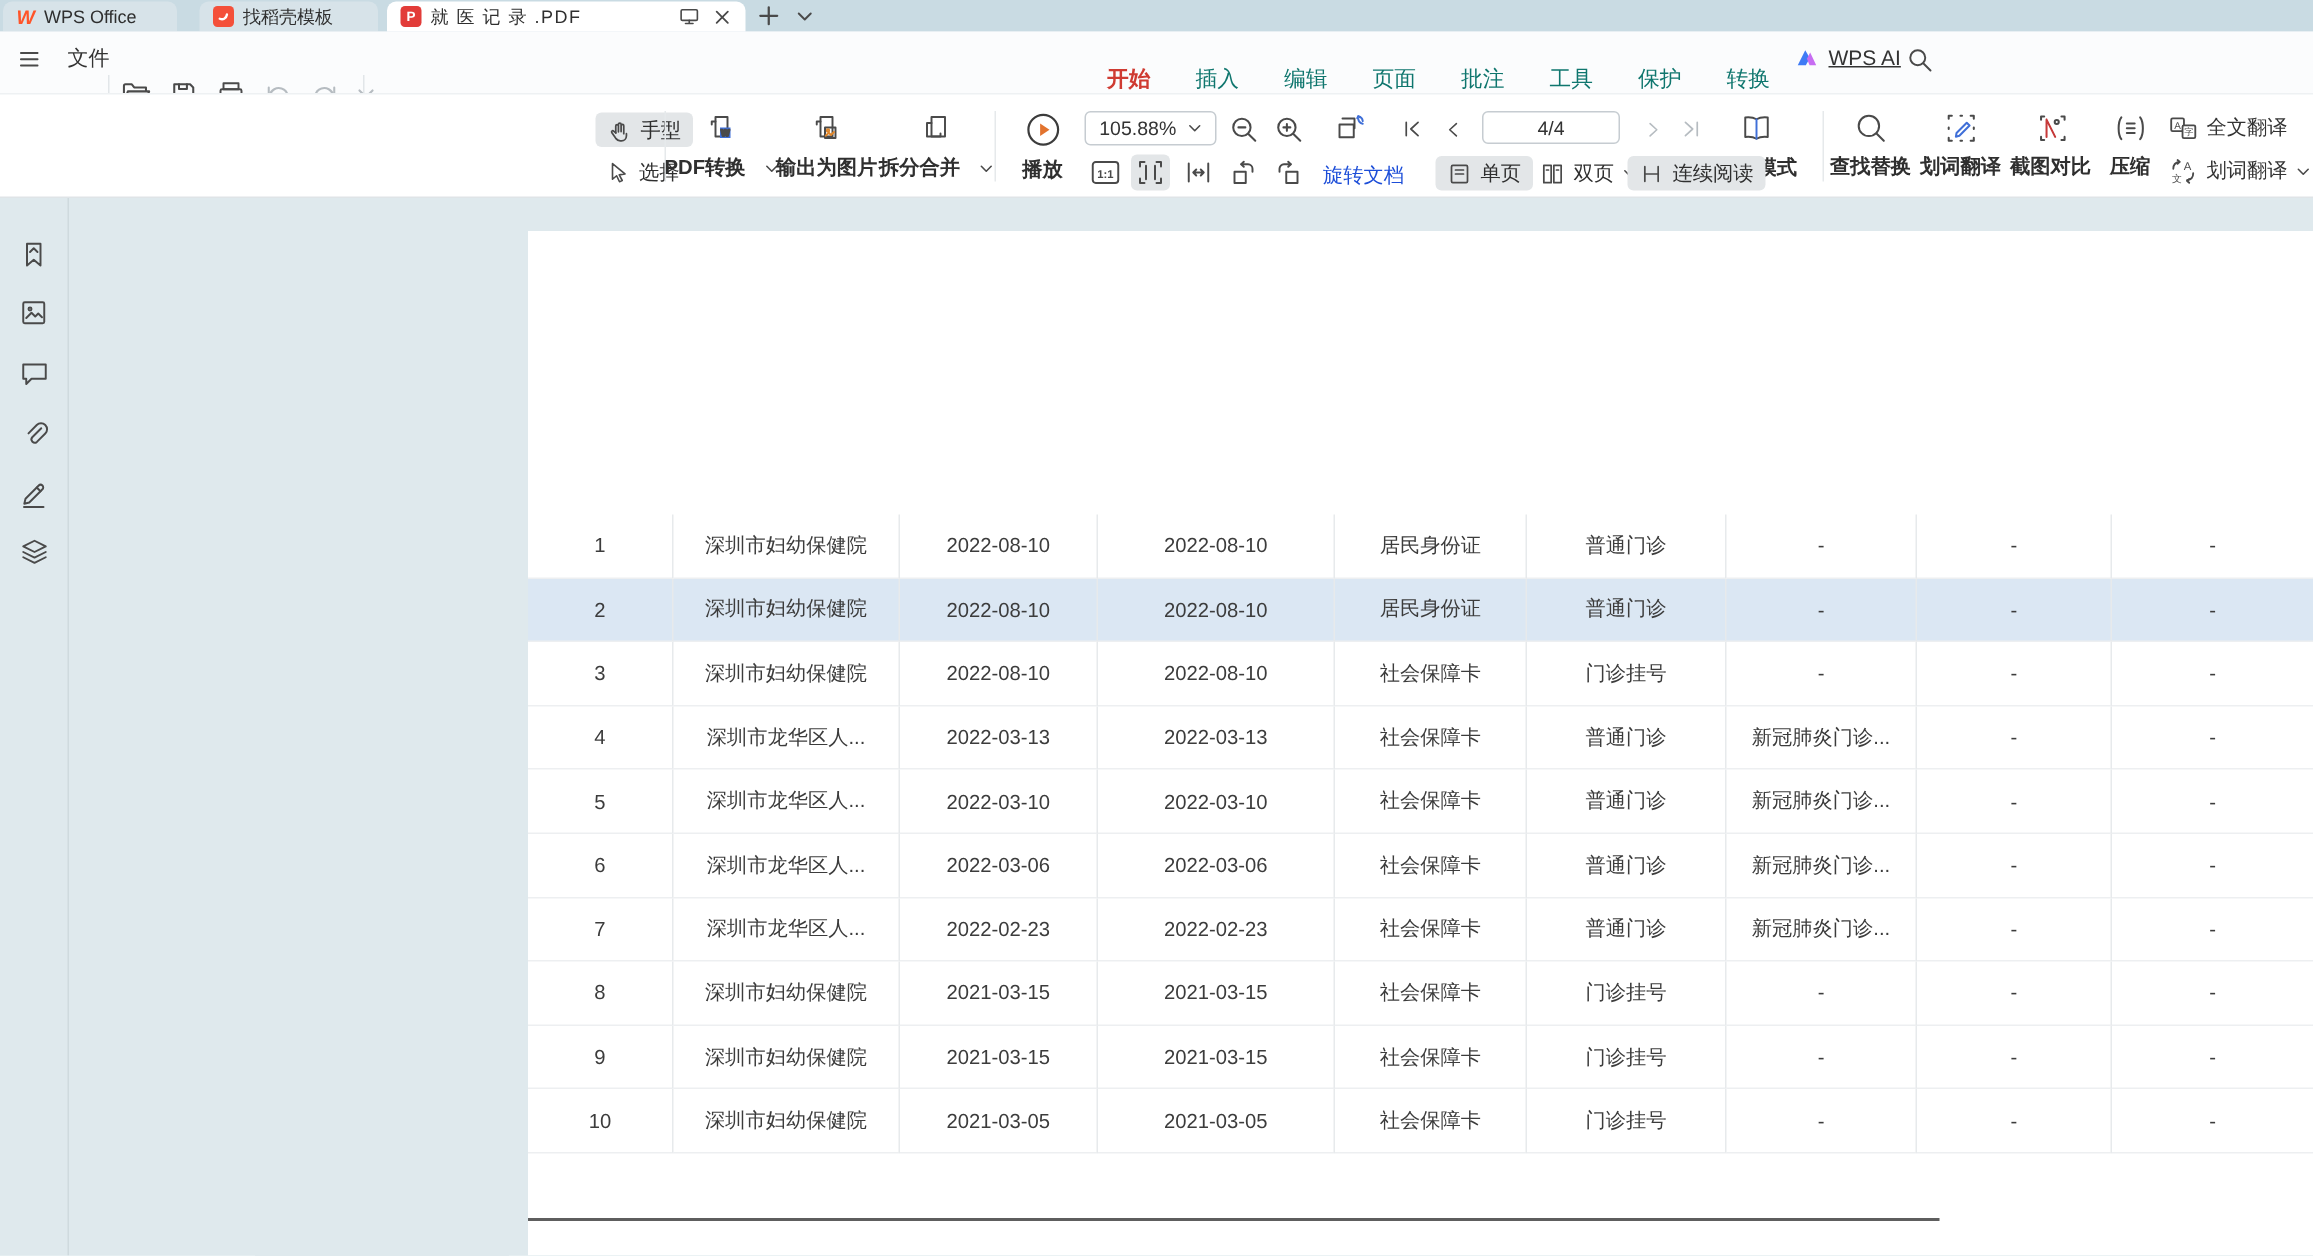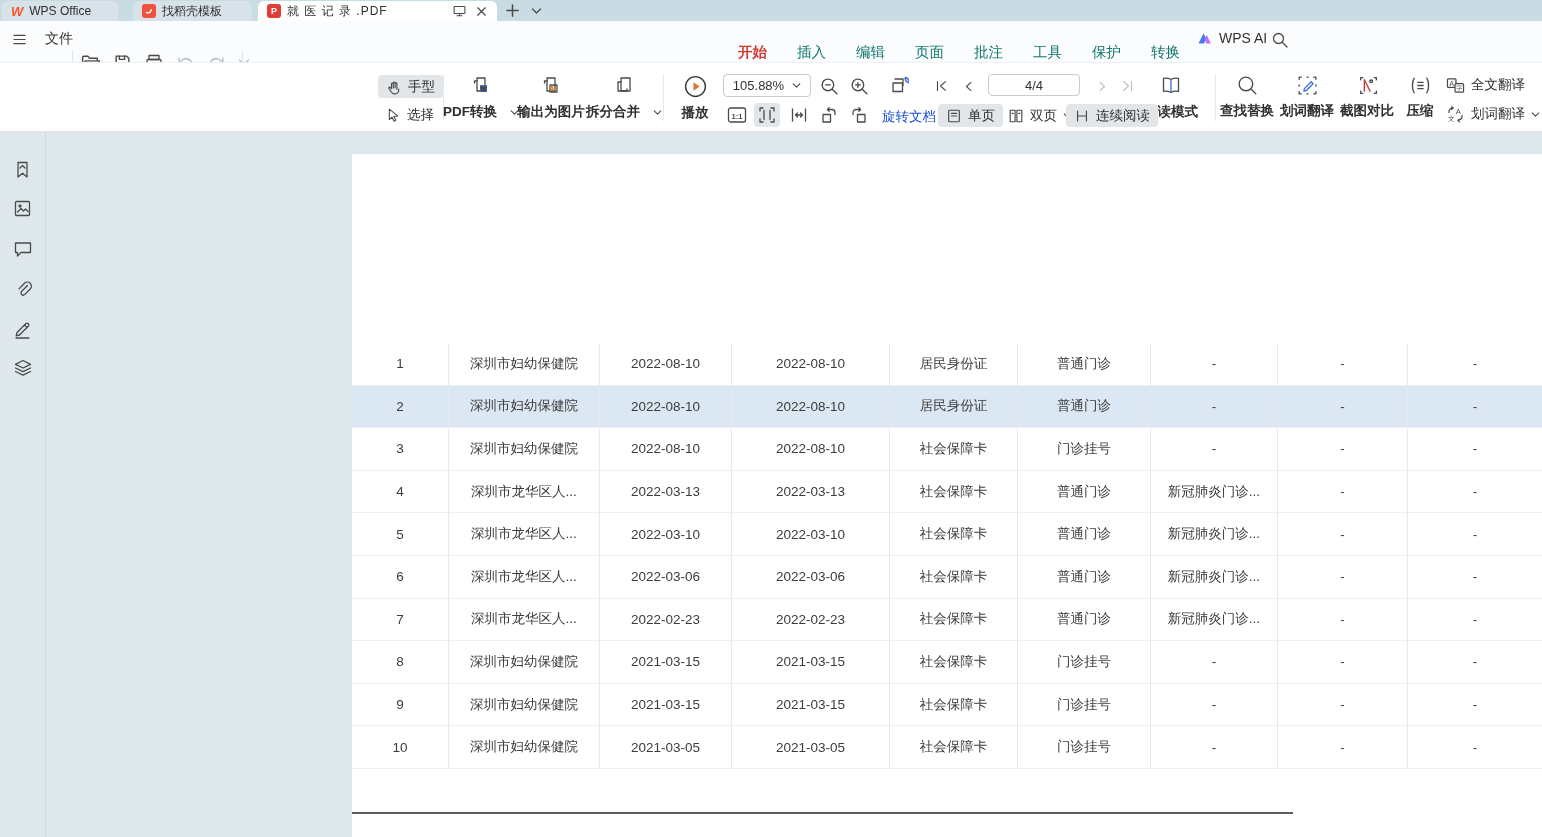--- a/index.html
+++ b/index.html
@@ -21,29 +21,29 @@
 
   
   .menubar { position:absolute; left:0; top:21px; right:0; height:41px; background:#fbfcfd; }
   .file-btn { position:absolute; left:12px; top:9px; display:flex; align-items:center; gap:18px; font-size:14px; }
   .qbar { position:absolute; top:9px; display:flex; align-items:center; gap:12px; }
   .vline { position:absolute; width:1px; background:#e2e6e9; }
   .mtabs { position:absolute; left:738px; top:0; height:41px; display:flex; align-items:flex-end; gap:30px; font-size:14.5px; }
   .mtab { position:relative; color:#0f766e; cursor:default; }
   .mtab.active { color:#cf3b32; font-weight:bold; }
   .mtab.active::after { content:""; position:absolute; left:1px; right:1px; bottom:-8px; height:3px; border-radius:2px; background:#cf3b32; }
-  .wpsai { position:absolute; left:1196px; top:9px; display:flex; align-items:center; gap:6px; font-size:14px; }
+  .wpsai { position:absolute; left:1196px; top:9px; display:flex; align-items:center; gap:6px; font-size:14px;text-decoration:underline; }
   .msearch { position:absolute; left:1271px; top:10px; }
 
   
   .toolbar { position:absolute; left:0; top:62px; right:0; height:70px; background:#fff;
              border-top:1px solid #eef1f3; border-bottom:1px solid #dfe4e7; }
   .tdiv { position:absolute; top:11px; height:47px; width:1px; background:#e6e9eb; }
   .sbtn { position:absolute; display:flex; align-items:center; gap:6px; font-size:13.5px;
-          height:23px; padding:0 8px; border-radius:4px; color:#2f2f2f; }
+          height:23px; padding:0 8px; border-radius:4px; color:#2f2f2f;margin-left:19px; }
   .sbtn.on { background:#e3e6e8; }
   .bigbtn { position:absolute; top:11px; width:78px; display:flex; flex-direction:column; align-items:center;
             gap:5px; font-size:13.5px; color:#2f2f2f; }
   .bigbtn .lbl { display:flex; align-items:center; gap:13px; white-space:nowrap;font-weight:bold; }
   .zoombox { position:absolute; left:723px; top:11px; width:88px; height:23px; border:1px solid #c6ccd1;
              border-radius:4px; display:flex; align-items:center; justify-content:center; gap:8px; font-size:13px; background:#fff; }
   .pagebox { position:absolute; left:988px; top:11px; width:92px; height:22px; border:1px solid #c6ccd1;
              border-radius:4px; display:flex; align-items:center; justify-content:center; font-size:13px; background:#fff; }
   .icbtn { position:absolute; display:flex; align-items:center; justify-content:center; border-radius:4px; }
   .icbtn.on { background:#e3e6e8; }

